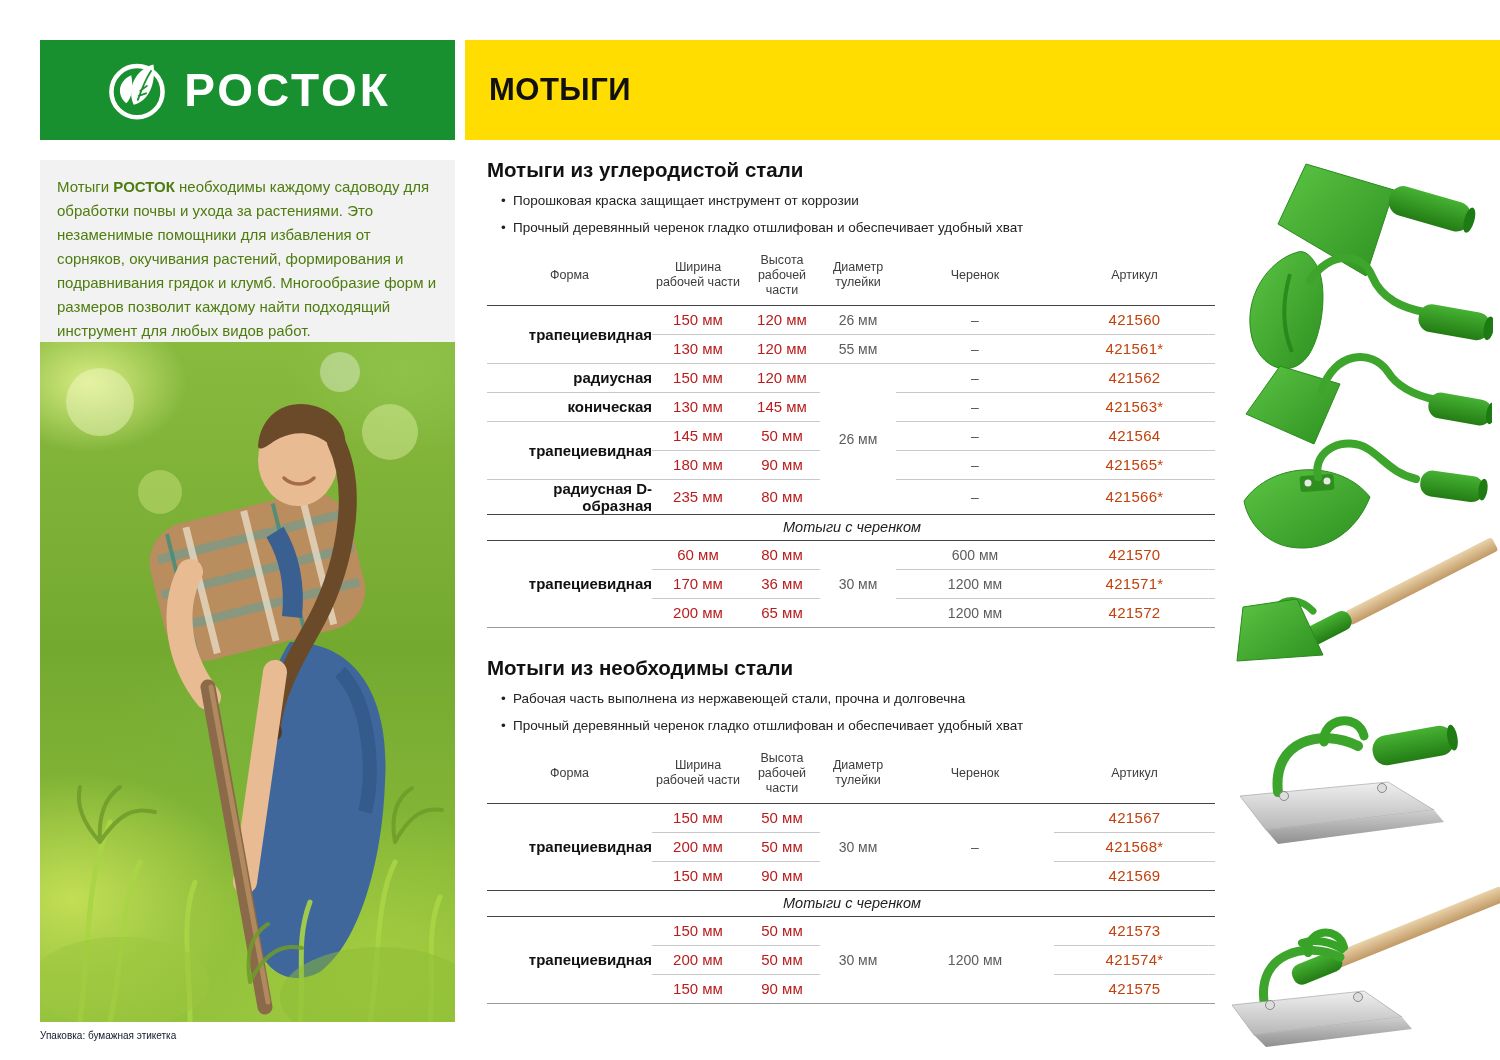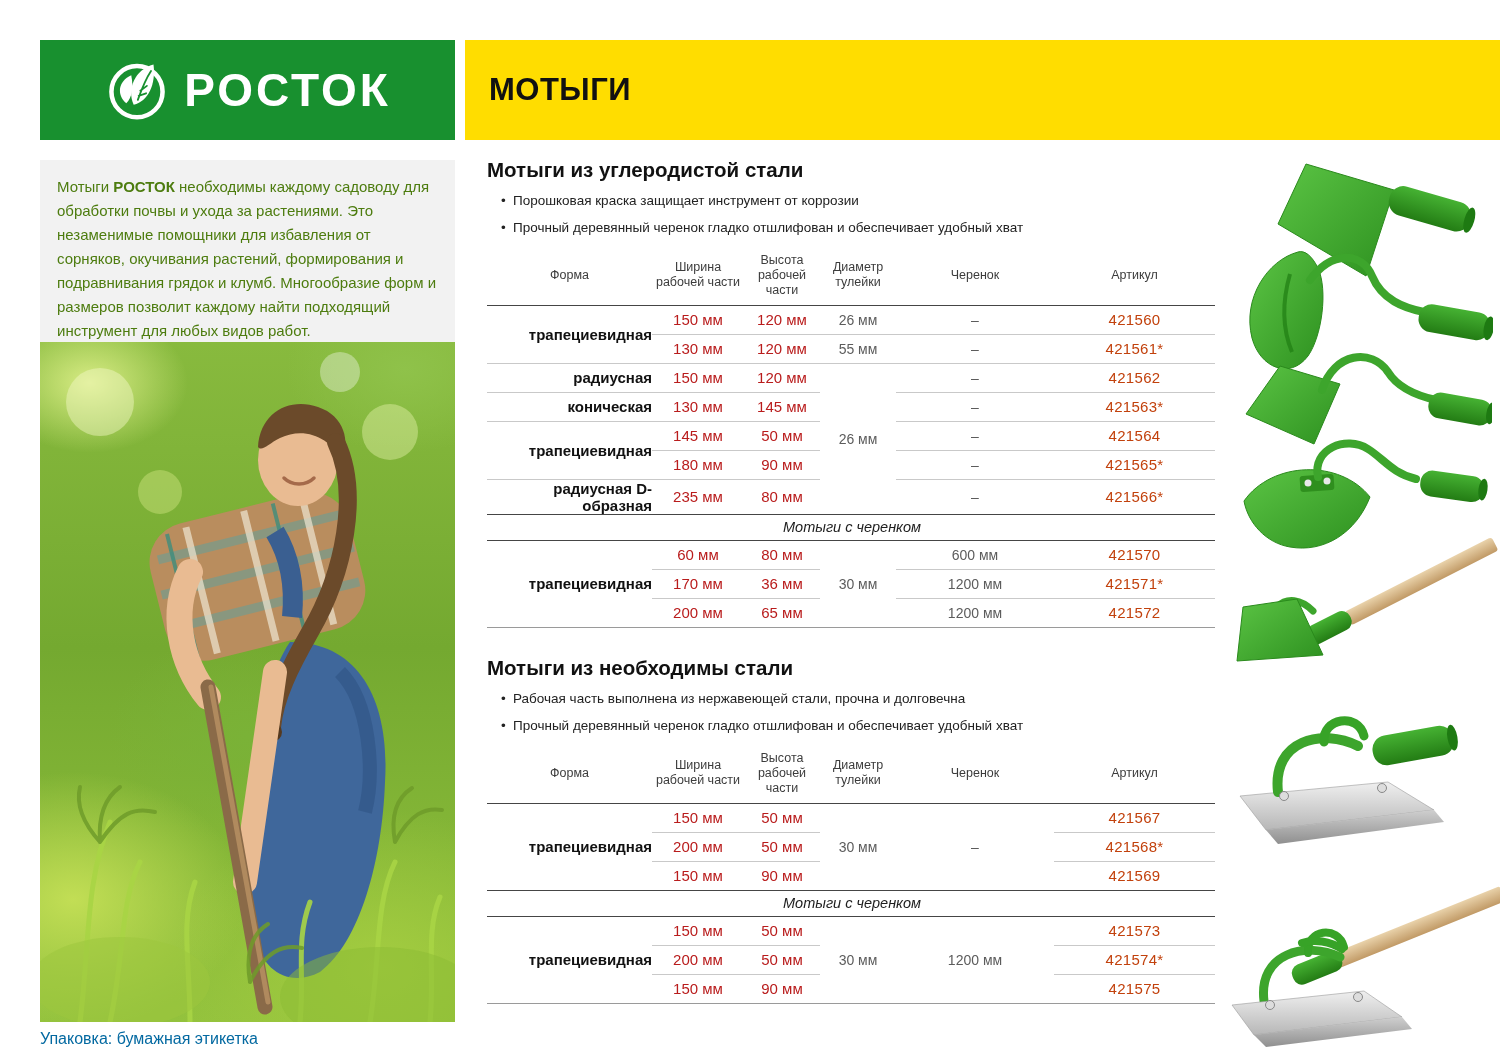--- a/index.html
+++ b/index.html
@@ -20,21 +20,21 @@
     padding:15px 17px 0 17px; font-size:15px; line-height:1.6; color:#4d7c0f; }
   .intro-box b { font-weight:bold; }
   .photo { left:40px; top:342px; width:415px; height:680px; overflow:hidden;
     background:
       radial-gradient(140px 100px at 12% 6%, #d8ec84 0%, rgba(216,236,132,0) 70%),
       radial-gradient(170px 120px at 88% 4%, #8fc24a 0%, rgba(143,194,74,0) 70%),
       radial-gradient(230px 170px at 8% 82%, #c2de55 0%, rgba(194,222,85,0) 75%),
       radial-gradient(280px 210px at 82% 92%, #a3cc40 0%, rgba(163,204,64,0) 75%),
       radial-gradient(200px 150px at 50% 58%, #7ab237 0%, rgba(122,178,55,0) 70%),
       linear-gradient(180deg, #88ba3e 0%, #74a930 45%, #93c23d 100%); }
-  .packaging { left:40px; top:1030px; font-size:16px; color:#0369a1; }
+  .packaging { left:40px; top:1030px; font-size:10px; color:#0f172a; }
 
   
   .section { width:728px; }
   #section-carbon { left:487px; top:158px; }
   #section-stainless { left:487px; top:656px; }
   .section h2 { font-size:20.5px; font-weight:800; color:#111; margin:0 0 10px 0; }
   .features { list-style:none; margin:0 0 12px 0; }
   .features li { font-size:13.5px; color:#222; margin:0 0 9px 14px; position:relative;
     padding-left:12px; line-height:1.32; }
   .features li::before { content:"•"; position:absolute; left:0; top:0; color:#222; }

